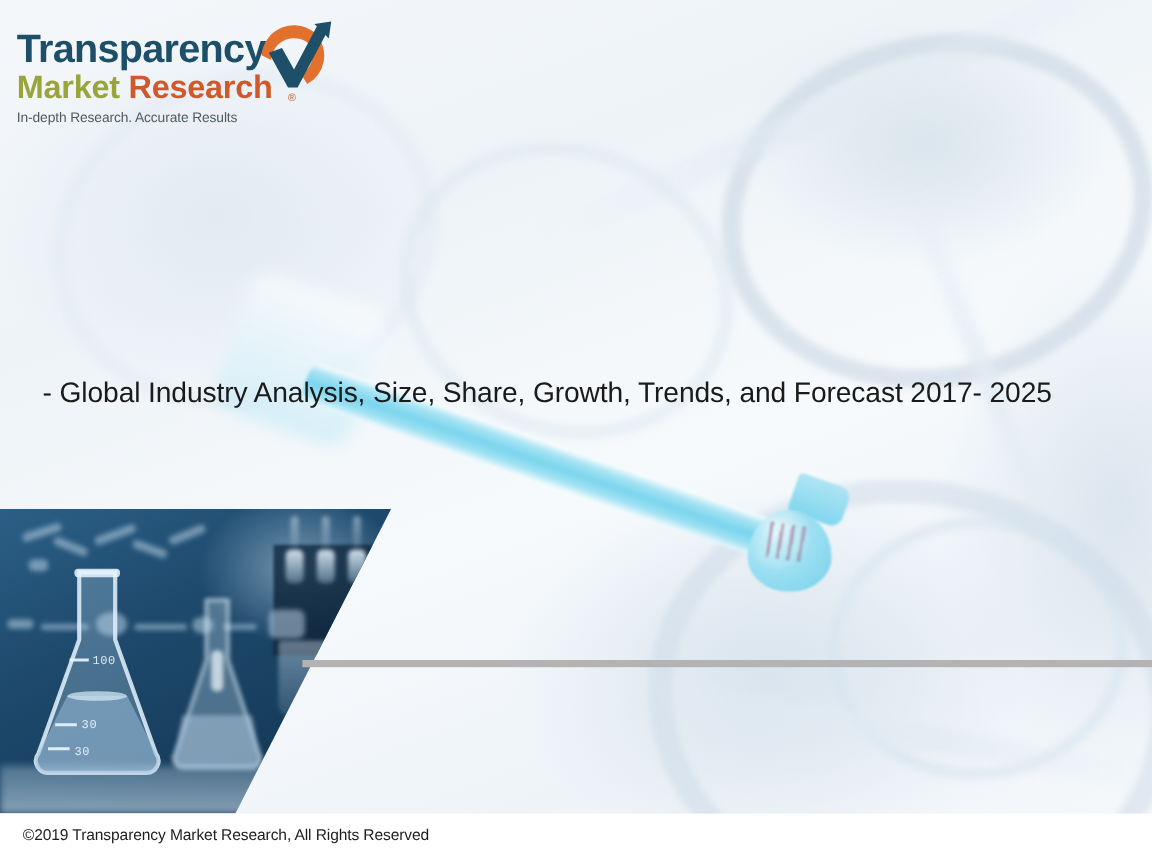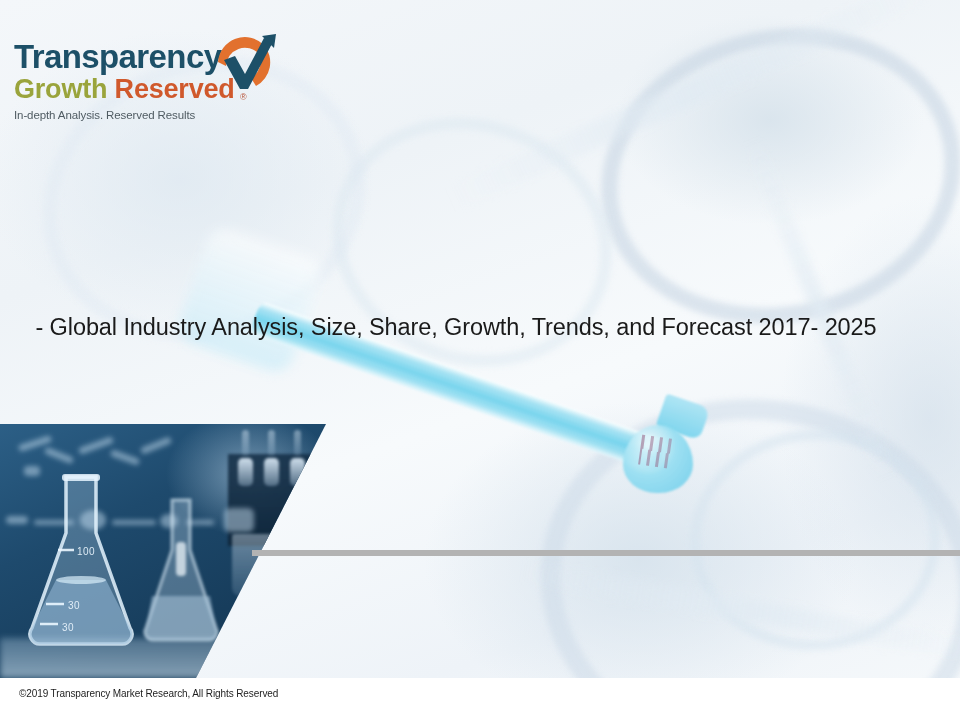--- a/index.html
+++ b/index.html
@@ -118,21 +118,21 @@
     transform: rotate(19deg);
     background: linear-gradient(180deg, rgba(255,255,255,0.6), rgba(190,232,247,0.55));
     border-radius: 20px;
     filter: blur(6px);
   }
 
   
   .logo {
     position: absolute;
     left: 14px;
-    top: 40px;
+    top: 24px;
     width: 260px;
     height: 100px;
   }
   .logo-word {
     font-size: 33px;
     font-weight: 700;
     letter-spacing: -0.6px;
     line-height: 1;
     white-space: nowrap;
   }
@@ -241,21 +241,21 @@
     top: 72px;
     width: 86px;
     height: 148px;
     filter: blur(1.6px);
     opacity: 0.85;
   }
   .flask-grad {
     position: absolute;
     color: rgba(232,243,252,0.92);
     font-size: 10px;
-    font-family: Liberation Sans, sans-serif;
+    font-family: Liberation Mono, monospace;
     letter-spacing: 0.5px;
   }
   .flask-bench {
     position: absolute;
     left: 0;
     bottom: 0;
     width: 340px;
     height: 40px;
     background: linear-gradient(180deg, rgba(176,205,227,0.35), rgba(207,228,243,0.6));
     filter: blur(3px);
@@ -277,21 +277,21 @@
     left: 0;
     top: 678px;
     width: 960px;
     height: 42px;
     background: #ffffff;
   }
   .footer-text {
     position: absolute;
     left: 19px;
     top: 10px;
-    font-size: 10px;
+    font-size: 13px;
     color: #1d1d1d;
     letter-spacing: -0.1px;
     white-space: nowrap;
   }
 </style>
 </head>
 <body>
 
 <div class="slide">
 
@@ -307,23 +307,23 @@
 
   <div class="pipette-bulb"></div>
   <div class="pipette"></div>
   <div class="pipette-tip"></div>
   <div class="droplet"></div>
   <div class="droplet-mark"></div>
 
   <div class="logo">
     <div class="logo-word" style="color:#1d5068;">Transparency</div>
     <div class="logo-line2">
-      <span style="color:#9aa43c;">Growth</span><span> </span><span style="color:#d0592c;">Reserved</span>
+      <span style="color:#9aa43c;">Market</span><span> </span><span style="color:#d0592c;">Research</span>
     </div>
-    <div class="logo-tag">In-depth Analysis. Reserved Results</div>
+    <div class="logo-tag">In-depth Research. Accurate Results</div>
 
     <div class="logo-mark">
       <svg width="78" height="78" viewBox="0 0 78 78" aria-hidden="true">
         <path d="M14 36 A27 27 0 0 1 60 19 L55 28 A19 19 0 0 0 22 40 Z" fill="#e2712e"></path>
         <path d="M60 19 A27 27 0 0 1 52 60 L47 52 A19 19 0 0 0 55 28 Z" fill="#e2712e"></path>
         <path d="M20 34 L31 30 L41 48 L60 12 L70 14 L44 63 L36 63 Z" fill="#1d5068"></path>
         <path d="M58 10 L72 8 L70 22 Z" fill="#1d5068"></path>
       </svg>
     </div>
     <div class="logo-reg">®</div>

